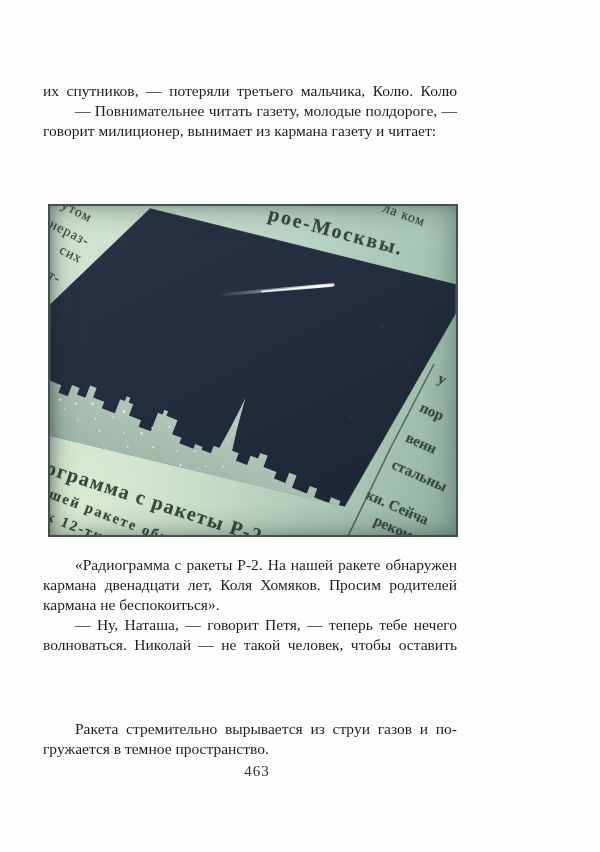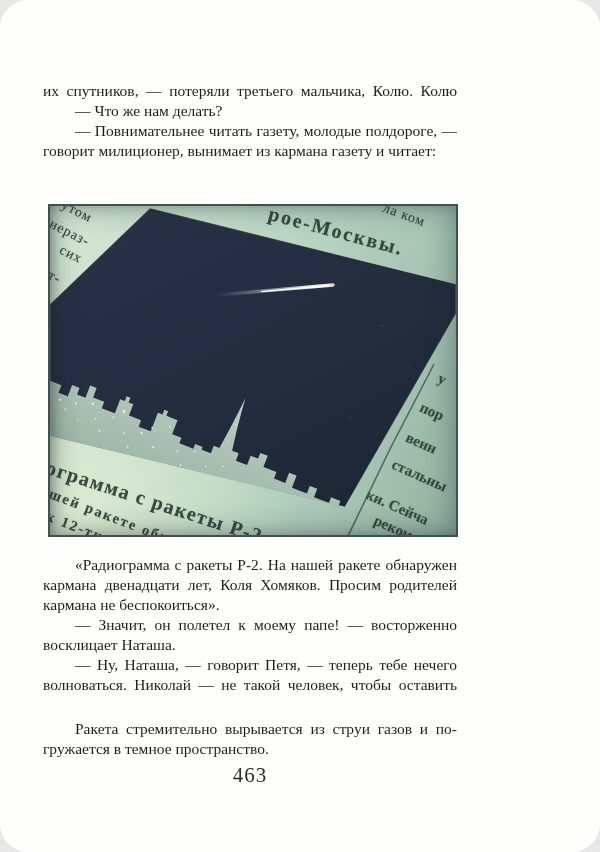--- a/index.html
+++ b/index.html
@@ -1,29 +1,29 @@
 <!DOCTYPE html>
 <html><head>
 <meta charset="utf-8">
 <style>
   html,body{margin:0;padding:0;}
   body{background:#e8e8e8;}
   .page{
     position:relative;width:600px;height:852px;margin:0 auto;
     background:#fefefc;overflow:hidden;
-    font-family:"Liberation Serif","DejaVu Serif",serif;color:#1d1d1d;border-radius:28px;
+    font-family:"Liberation Serif","DejaVu Serif",serif;color:#1d1d1d;
   }
   .textblock{position:absolute;left:43px;width:414px;font-size:15.5px;line-height:20px;}
   .para{margin:0;}
   .line{white-space:nowrap;height:20px;overflow:visible;}
   .line.fill{text-align:justify;text-align-last:justify;}
   .line.ind{padding-left:32px;}
   .pageno{
-    position:absolute;left:43px;top:763px;width:414px;text-align:center;
-    font-size:21px;letter-spacing:1px;color:#2e2e2e;
+    position:absolute;left:50px;top:763px;width:414px;text-align:center;
+    font-size:15px;letter-spacing:1px;color:#2e2e2e;
   }
   
   .figure{
     position:absolute;left:48px;top:204px;width:410px;height:333px;margin:0;
     border:2px solid #474e52;box-sizing:border-box;overflow:hidden;
     background:
       radial-gradient(ellipse at 6% 94%, rgba(238,246,214,0.55), rgba(238,246,214,0) 42%),
       linear-gradient(108deg,#d6e7d4 0%,#c8dfcd 25%,#bad5c4 50%,#a9c7b6 74%,#91b2a1 100%);
   }
   .np-frags{position:absolute;left:0;top:0;width:406px;height:329px;}
@@ -39,23 +39,20 @@
   }
 </style>
 </head>
 <body>
 
 <div class="page">
 
   <div class="textblock" style="top:81px">
       <div class="para">
         <div class="line fill">их спутников, — потеряли третьего мальчика, Колю. Колю</div>
-      </div>
-      <div class="para">
-        <div class="line ind">— Что же нам делать?</div>
       </div>
       <div class="para">
         <div class="line fill ind">— Повнимательнее читать газету, молодые полдороге, —</div>
         <div class="line">говорит милиционер, вынимает из кармана газету и читает:</div>
       </div>
     </div>
 
   <figure class="figure">
     <div class="np-frags">
         <span class="np" style="left: 16px; top: -9px; font-size: 14px; transform: rotate(27deg); letter-spacing: 1px;">утом</span>
@@ -169,24 +166,20 @@
     <div class="vignette"></div>
   </figure>
 
   <div class="textblock" style="top:555px">
       <div class="para">
         <div class="line fill ind">«Радиограмма с ракеты Р-2. На нашей ракете обнаружен</div>
         <div class="line fill">кармана двенадцати лет, Коля Хомяков. Просим родителей</div>
         <div class="line">кармана не беспокоиться».</div>
       </div>
       <div class="para">
-        <div class="line fill ind">— Значит, он полетел к моему папе! — восторженно</div>
-        <div class="line">восклицает Наташа.</div>
-      </div>
-      <div class="para">
         <div class="line fill ind">— Ну, Наташа, — говорит Петя, — теперь тебе нечего</div>
         <div class="line fill">волноваться. Николай — не такой человек, чтобы оставить</div>
       </div>
     </div>
 
   <div class="textblock" style="top:719px">
       <div class="para">
         <div class="line fill ind">Ракета стремительно вырывается из струи газов и по-</div>
         <div class="line">гружается в темное пространство.</div>
       </div>

